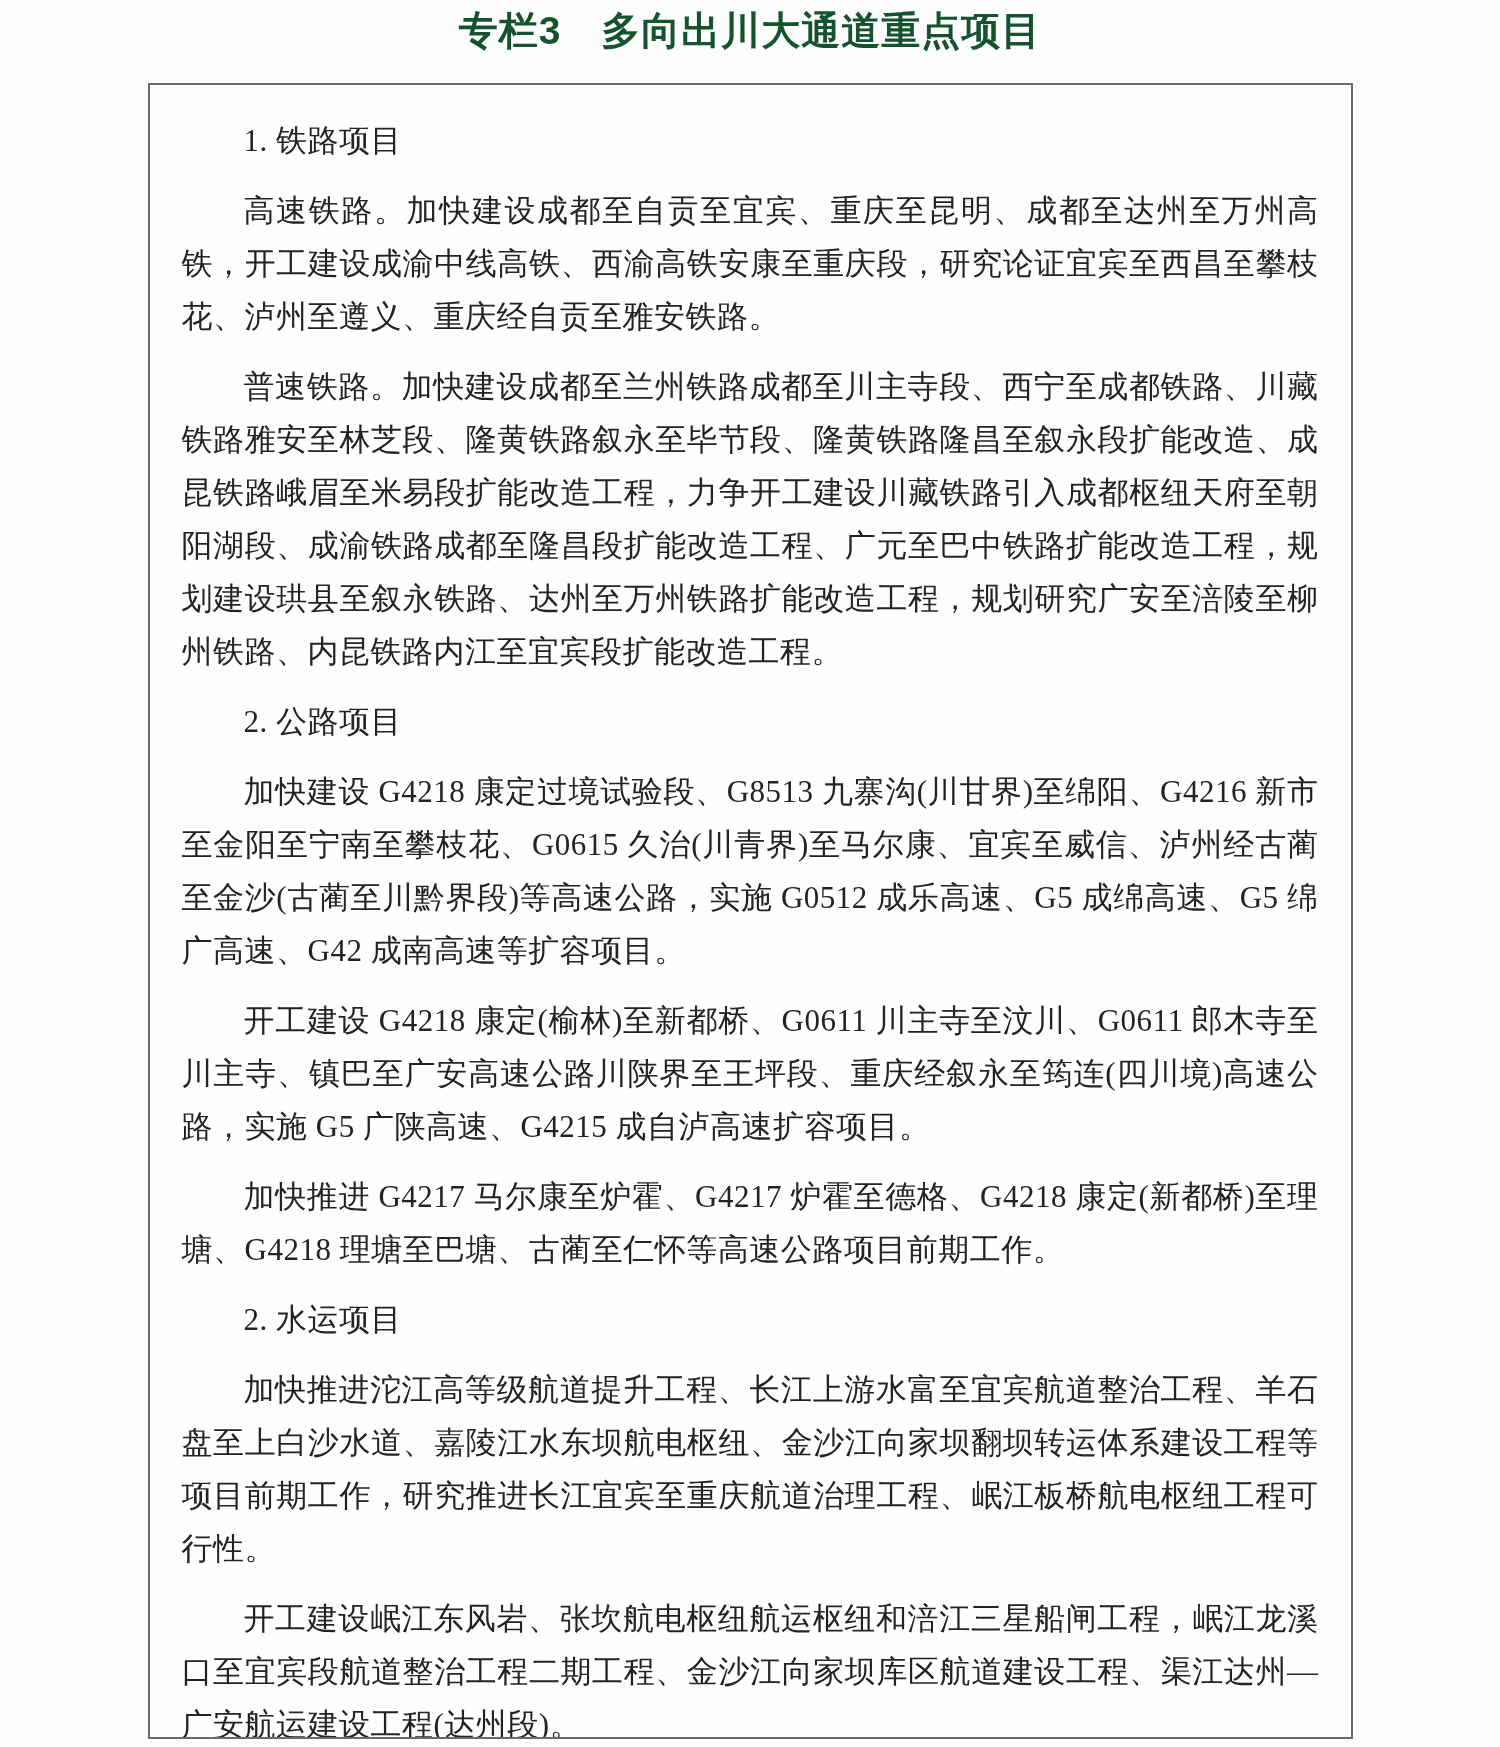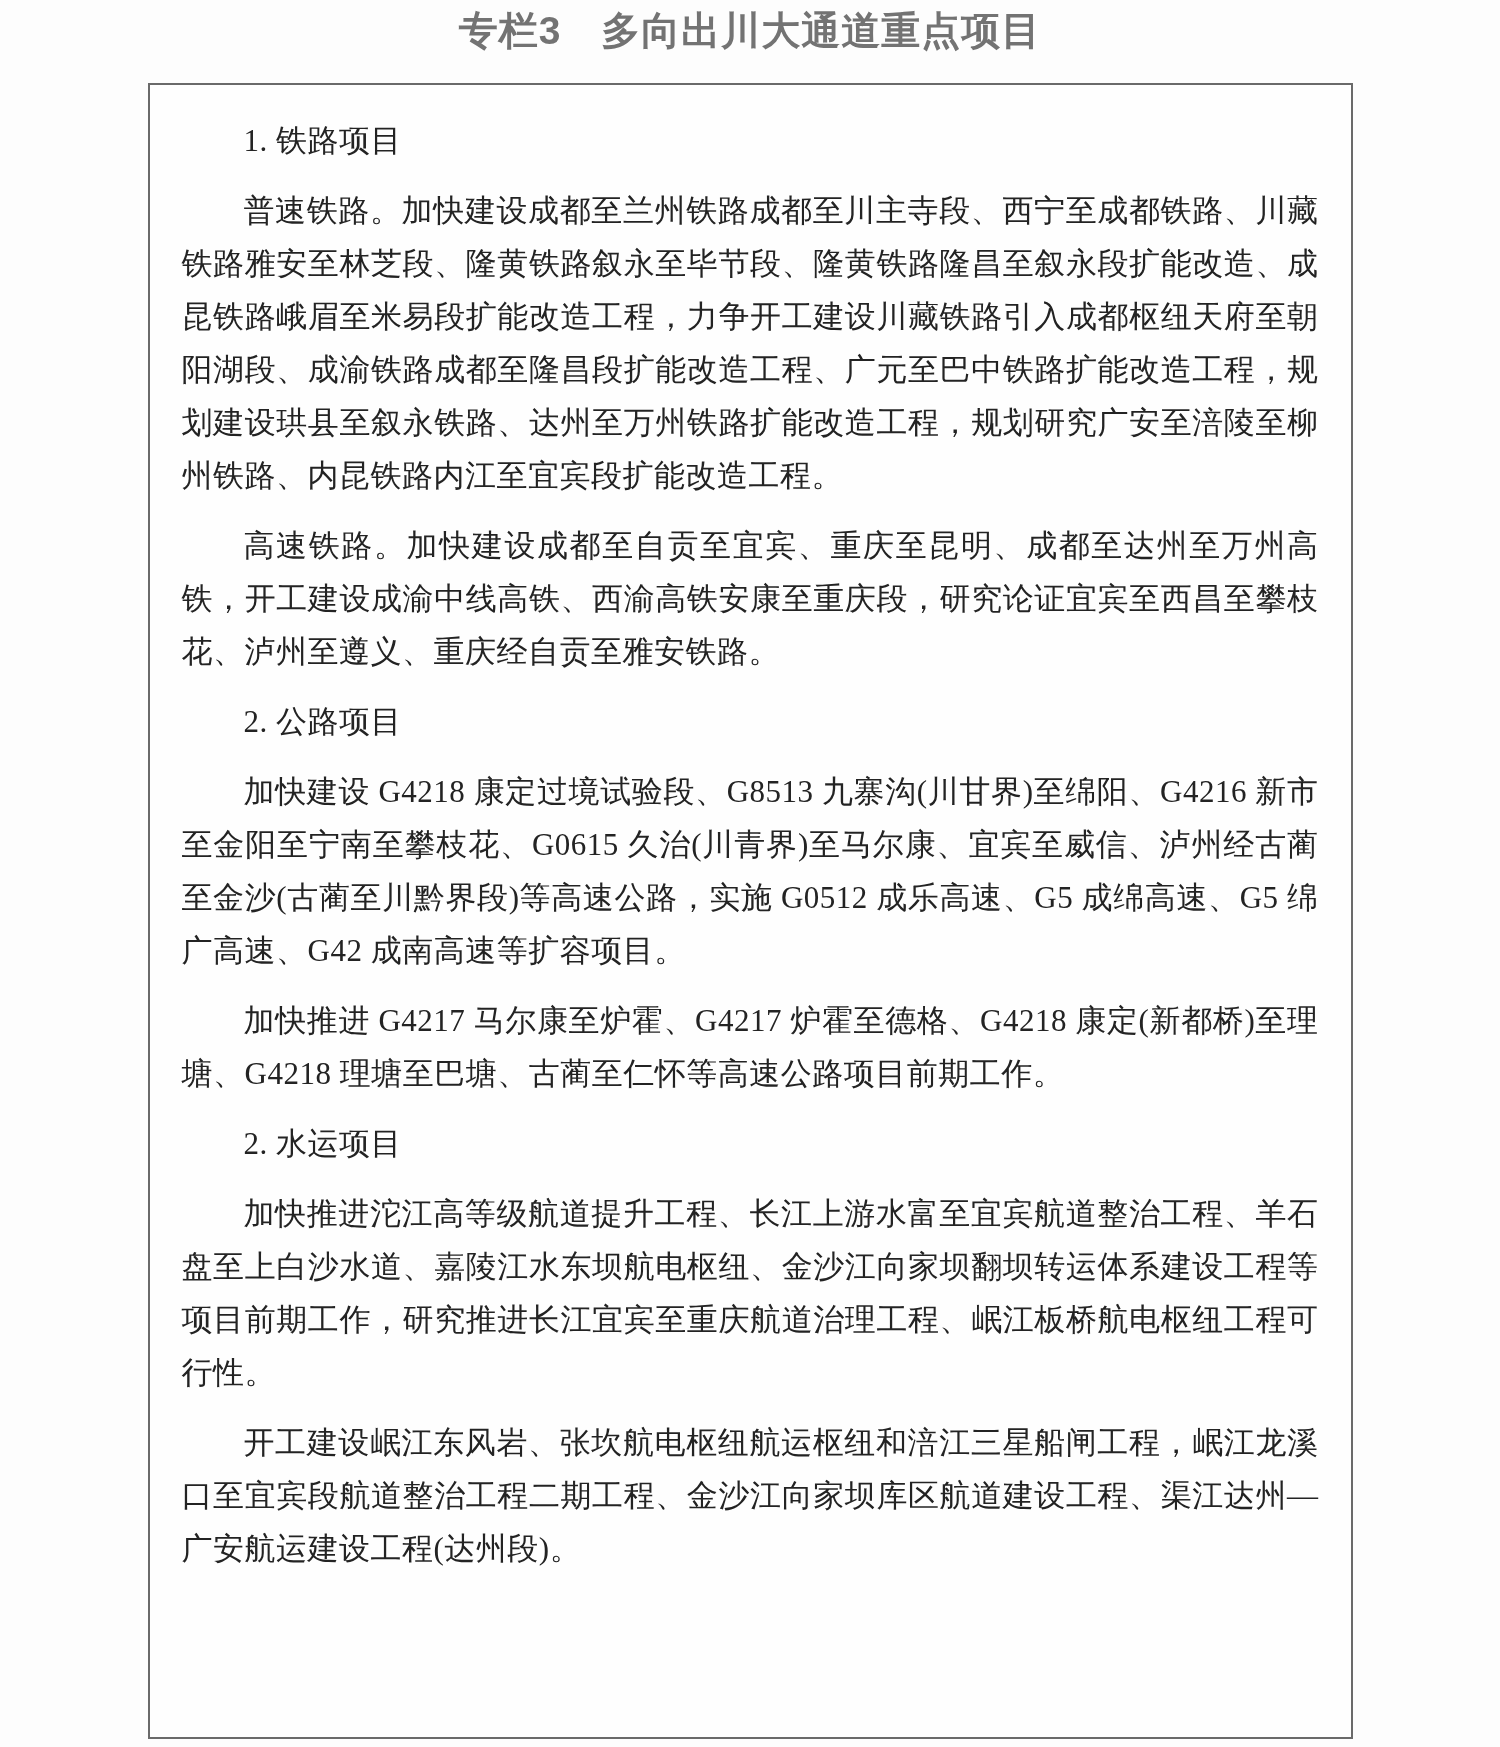--- a/index.html
+++ b/index.html
@@ -13,21 +13,21 @@
   }
   .box-title {
     margin: 0;
     padding-top: 7px;
     text-align: center;
     font-family: "Liberation Sans", sans-serif;
     font-weight: 700;
     font-size: 39px;
     line-height: 47px;
     letter-spacing: 1px;
-    color: #737373;
+    color: #14532d;
   }
   .content-box {
     box-sizing: border-box;
     width: 1205px;
     height: 1656px;
     margin: 29px auto 0;
     border: 2px solid #6a6a6a;
     background: #fefefe;
     padding: 12px 15px 0 15px;
     overflow: hidden;
@@ -47,25 +47,26 @@
 </head>
 <body>
 
 <div class="page">
 
   <h1 class="box-title">专栏3　多向出川大通道重点项目</h1>
 
   <div class="content-box">
 
     <p>1. 铁路项目</p>
+    <p>高速铁路。加快建设成都至自贡至宜宾、重庆至昆明、成都至达州至万州高铁，开工建设成渝中线高铁、西渝高铁安康至重庆段，研究论证宜宾至西昌至攀枝花、泸州至遵义、重庆经自贡至雅安铁路。</p>
     <p>普速铁路。加快建设成都至兰州铁路成都至川主寺段、西宁至成都铁路、川藏铁路雅安至林芝段、隆黄铁路叙永至毕节段、隆黄铁路隆昌至叙永段扩能改造、成昆铁路峨眉至米易段扩能改造工程，力争开工建设川藏铁路引入成都枢纽天府至朝阳湖段、成渝铁路成都至隆昌段扩能改造工程、广元至巴中铁路扩能改造工程，规划建设珙县至叙永铁路、达州至万州铁路扩能改造工程，规划研究广安至涪陵至柳州铁路、内昆铁路内江至宜宾段扩能改造工程。</p>
-    <p>高速铁路。加快建设成都至自贡至宜宾、重庆至昆明、成都至达州至万州高铁，开工建设成渝中线高铁、西渝高铁安康至重庆段，研究论证宜宾至西昌至攀枝花、泸州至遵义、重庆经自贡至雅安铁路。</p>
 
     <p>2. 公路项目</p>
     <p>加快建设 G4218 康定过境试验段、G8513 九寨沟(川甘界)至绵阳、G4216 新市至金阳至宁南至攀枝花、G0615 久治(川青界)至马尔康、宜宾至威信、泸州经古蔺至金沙(古蔺至川黔界段)等高速公路，实施 G0512 成乐高速、G5 成绵高速、G5 绵广高速、G42 成南高速等扩容项目。</p>
+    <p>开工建设 G4218 康定(榆林)至新都桥、G0611 川主寺至汶川、G0611 郎木寺至川主寺、镇巴至广安高速公路川陕界至王坪段、重庆经叙永至筠连(四川境)高速公路，实施 G5 广陕高速、G4215 成自泸高速扩容项目。</p>
     <p>加快推进 G4217 马尔康至炉霍、G4217 炉霍至德格、G4218 康定(新都桥)至理塘、G4218 理塘至巴塘、古蔺至仁怀等高速公路项目前期工作。</p>
 
     <p>2. 水运项目</p>
     <p>加快推进沱江高等级航道提升工程、长江上游水富至宜宾航道整治工程、羊石盘至上白沙水道、嘉陵江水东坝航电枢纽、金沙江向家坝翻坝转运体系建设工程等项目前期工作，研究推进长江宜宾至重庆航道治理工程、岷江板桥航电枢纽工程可行性。</p>
     <p>开工建设岷江东风岩、张坎航电枢纽航运枢纽和涪江三星船闸工程，岷江龙溪口至宜宾段航道整治工程二期工程、金沙江向家坝库区航道建设工程、渠江达州—广安航运建设工程(达州段)。</p>
 
   </div>
 </div>
 
 </body></html>

